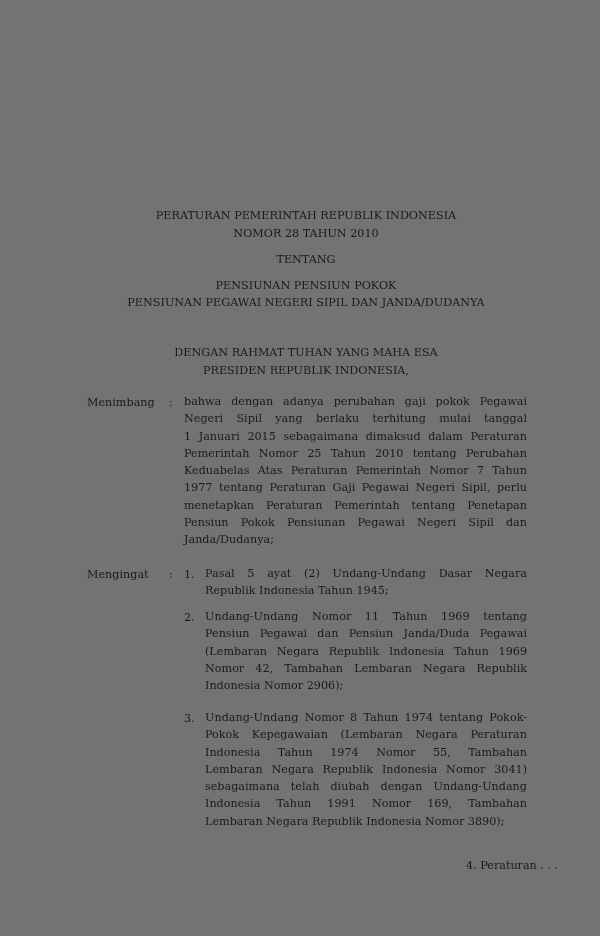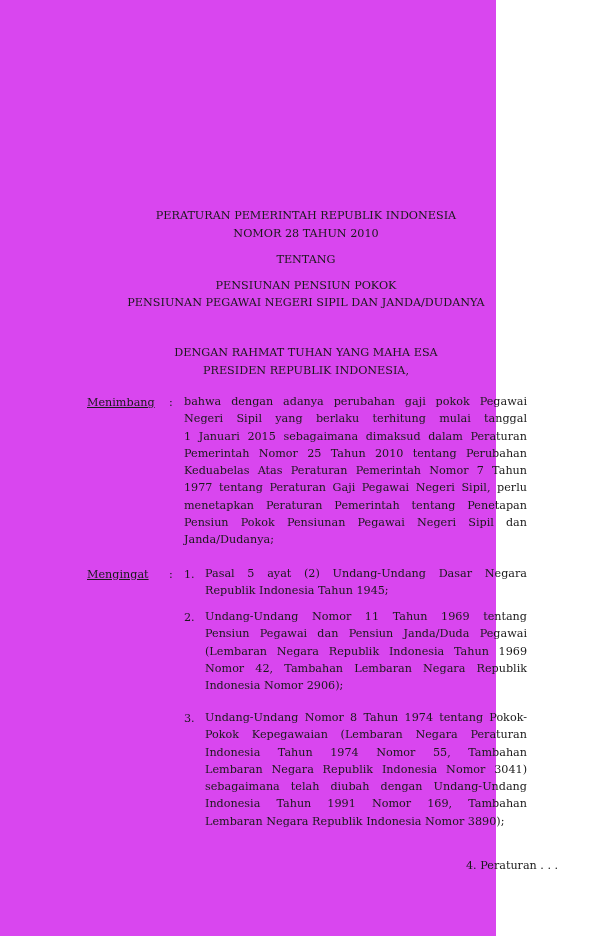--- a/index.html
+++ b/index.html
@@ -11,37 +11,36 @@
       width: 612px;
       height: 936px;
       position: relative;
       overflow: hidden;
       font-family: "DejaVu Serif", "Liberation Serif", serif;
       color: #1a1a1a;
     }
     .page {
       position: absolute;
       left: 0; top: 0;
-      width: 496px; height: 936px;
-      background: #d946ef;
+      width: 600px; height: 936px;
+      background: #737373;
     }
     .center {
       position: absolute;
       left: 0;
       width: 612px;
       text-align: center;
       font-size: 11.2px;
       letter-spacing: 0;
       white-space: nowrap;
     }
     .label {
       position: absolute;
       font-size: 11.2px;
       white-space: nowrap;
-      text-decoration: underline;
     }
     .colon {
       position: absolute;
       font-size: 11.2px;
     }
     .para {
       position: absolute;
       font-size: 11.2px;
       line-height: 17.3px;
       text-align: justify;

